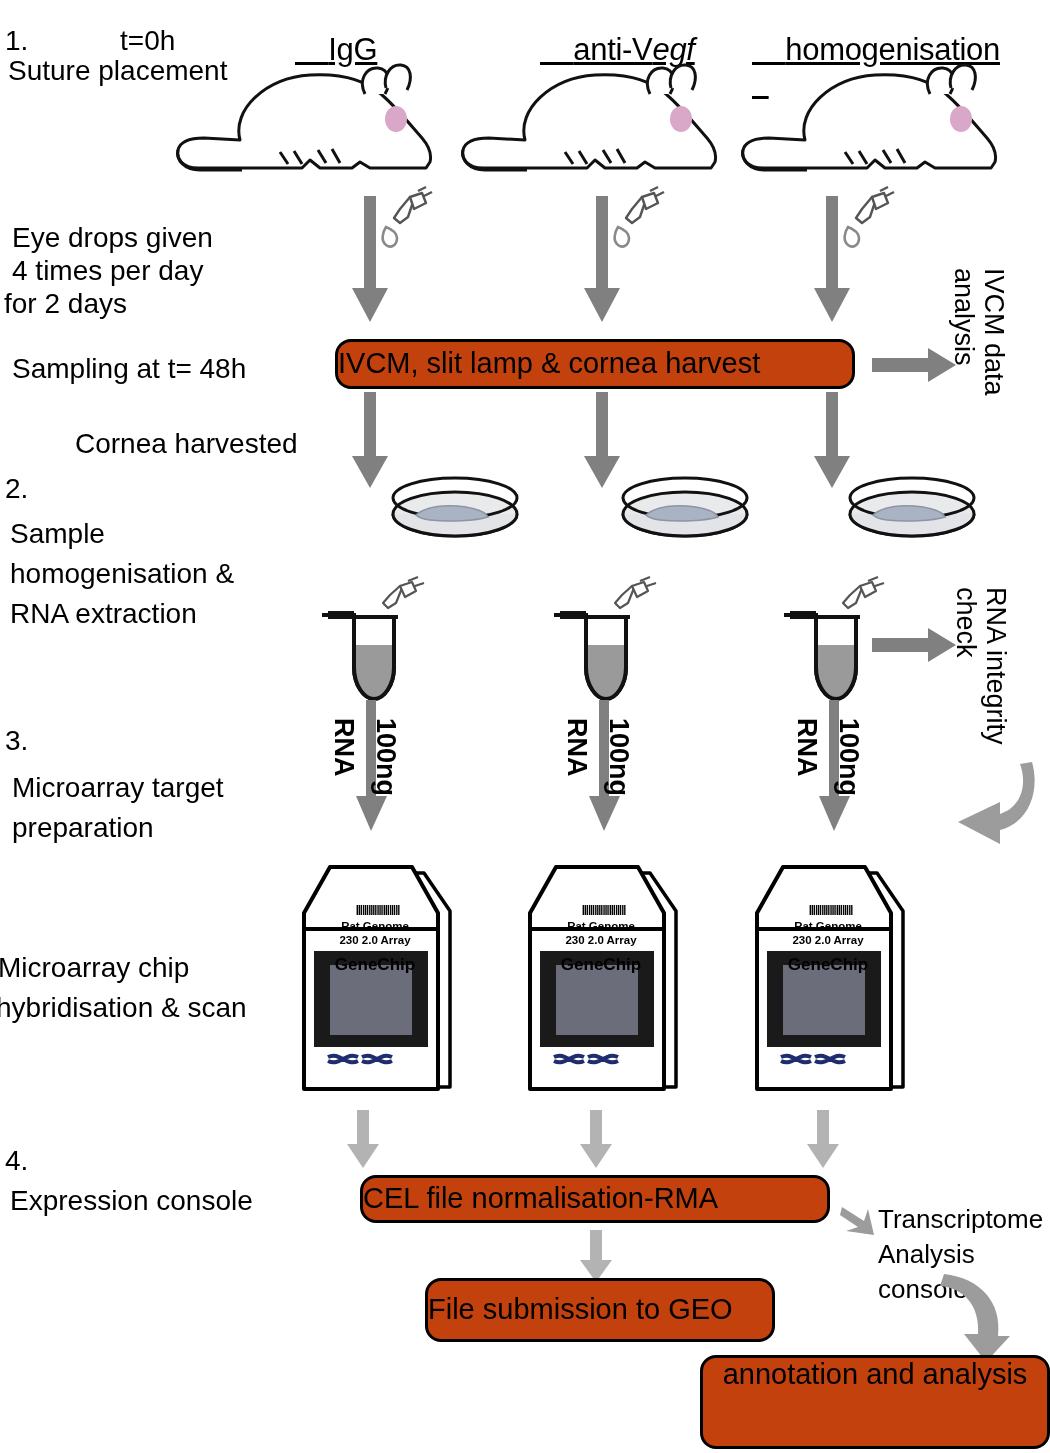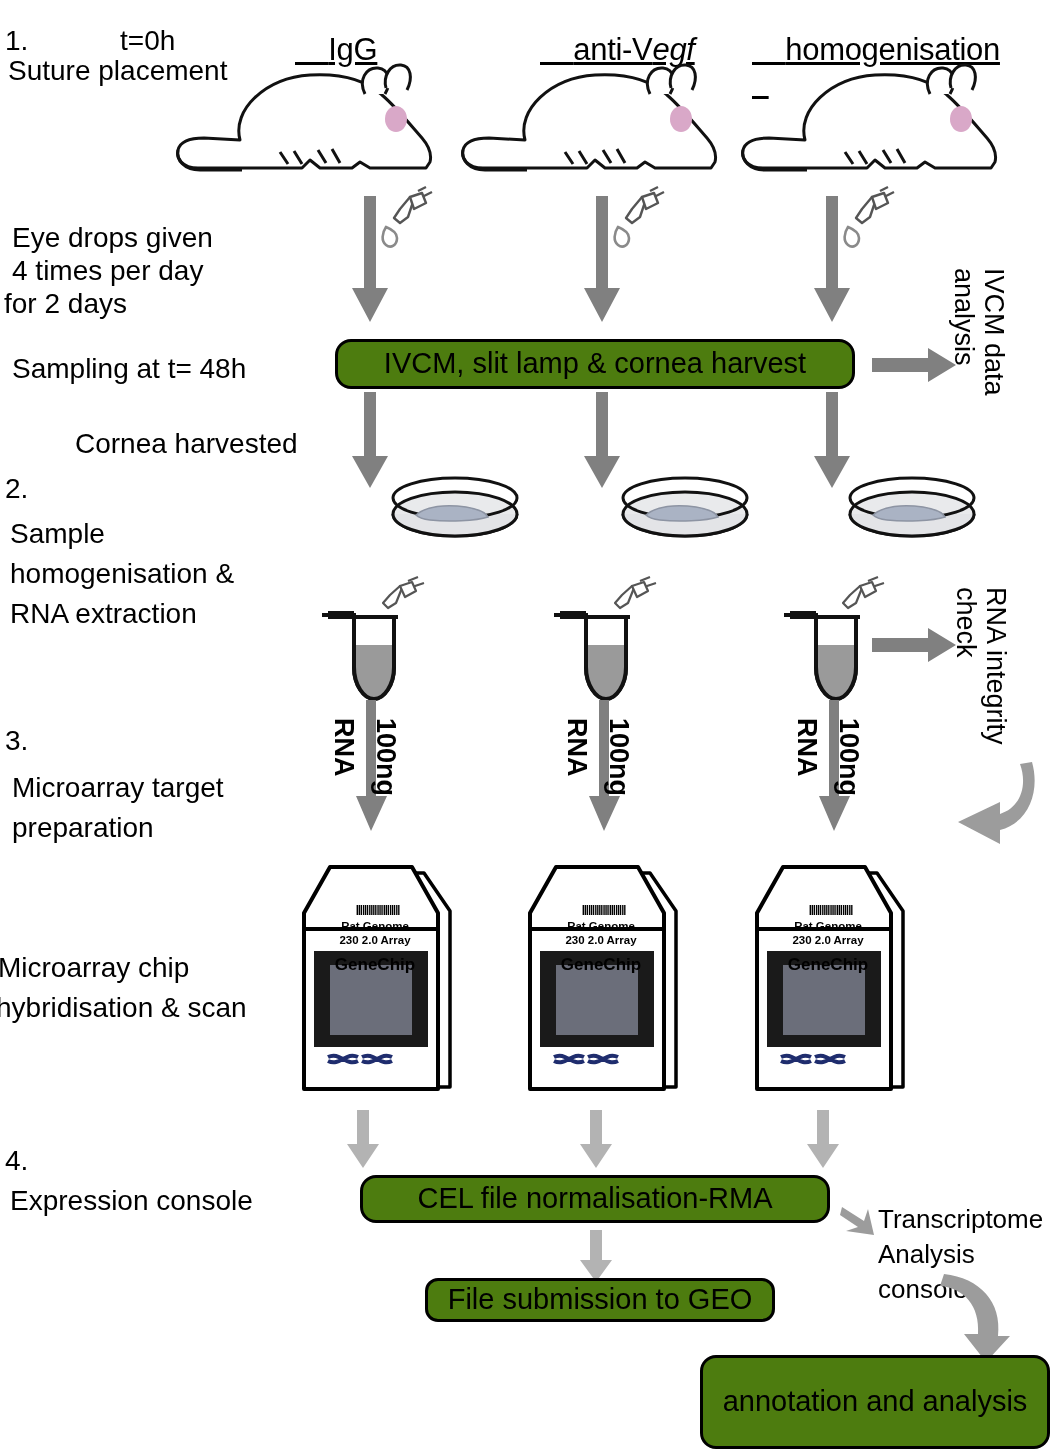--- a/index.html
+++ b/index.html
@@ -12,21 +12,21 @@
   .hdr{font-size:31px;text-decoration:underline;letter-spacing:-0.3px;}
   .hdr .ital{font-style:italic;}
   .lbl{font-size:28px;}
   .lbl-sm{font-size:26px;}
   .step{font-size:28px;}
 
   .vtxt{position:absolute;white-space:pre;font-size:27px;
         transform-origin:0 0;transform:rotate(90deg);line-height:1.05;}
 
   .rbox{position:absolute;border:3px solid #000;border-radius:16px;
-        background:#4d7c0f;display:flex;align-items:center;justify-content:center;
+        background:#c2410c;display:flex;align-items:center;justify-content:flex-start;
         text-align:center;font-size:29px;line-height:1.15;box-sizing:border-box;}
 
   .gchip-txt{position:absolute;text-align:center;font-weight:bold;color:#000;}
 
   svg{display:block;overflow:visible;}
 </style>
 </head>
 <body>
 
 <div id="stage">
@@ -284,21 +284,21 @@
   </svg>
 
   <div class="rbox" style="left:360px;top:1175px;width:470px;height:48px;">
     <span>CEL file normalisation-RMA</span>
   </div>
 
   <svg class="abs" style="left:578px;top:1230px;" width="36" height="54" viewBox="0 0 36 54">
     <path d="M12 0 L24 0 L24 30 L34 30 L18 52 L2 30 L12 30 Z" fill="#b3b3b3"></path>
   </svg>
 
-  <div class="rbox" style="left:425px;top:1278px;width:350px;height:44px;border-radius:13px;">
+  <div class="rbox" style="left:425px;top:1278px;width:350px;height:64px;">
     <span>File submission to GEO</span>
   </div>
 
   <svg class="abs" style="left:840px;text-align:center;top:1205px;" width="40" height="36" viewBox="0 0 40 36">
     <path d="M2 2 L24 16 L28 4 L34 30 L6 26 L18 22 L0 10 Z" fill="#9c9c9c"></path>
   </svg>
   <div class="txt lbl-sm" style="left:878px;top:1205px;">Transcriptome</div>
   <div class="txt lbl-sm" style="left:878px;top:1240px;">Analysis</div>
   <div class="txt lbl-sm" style="left:878px;top:1275px;">console</div>
 

